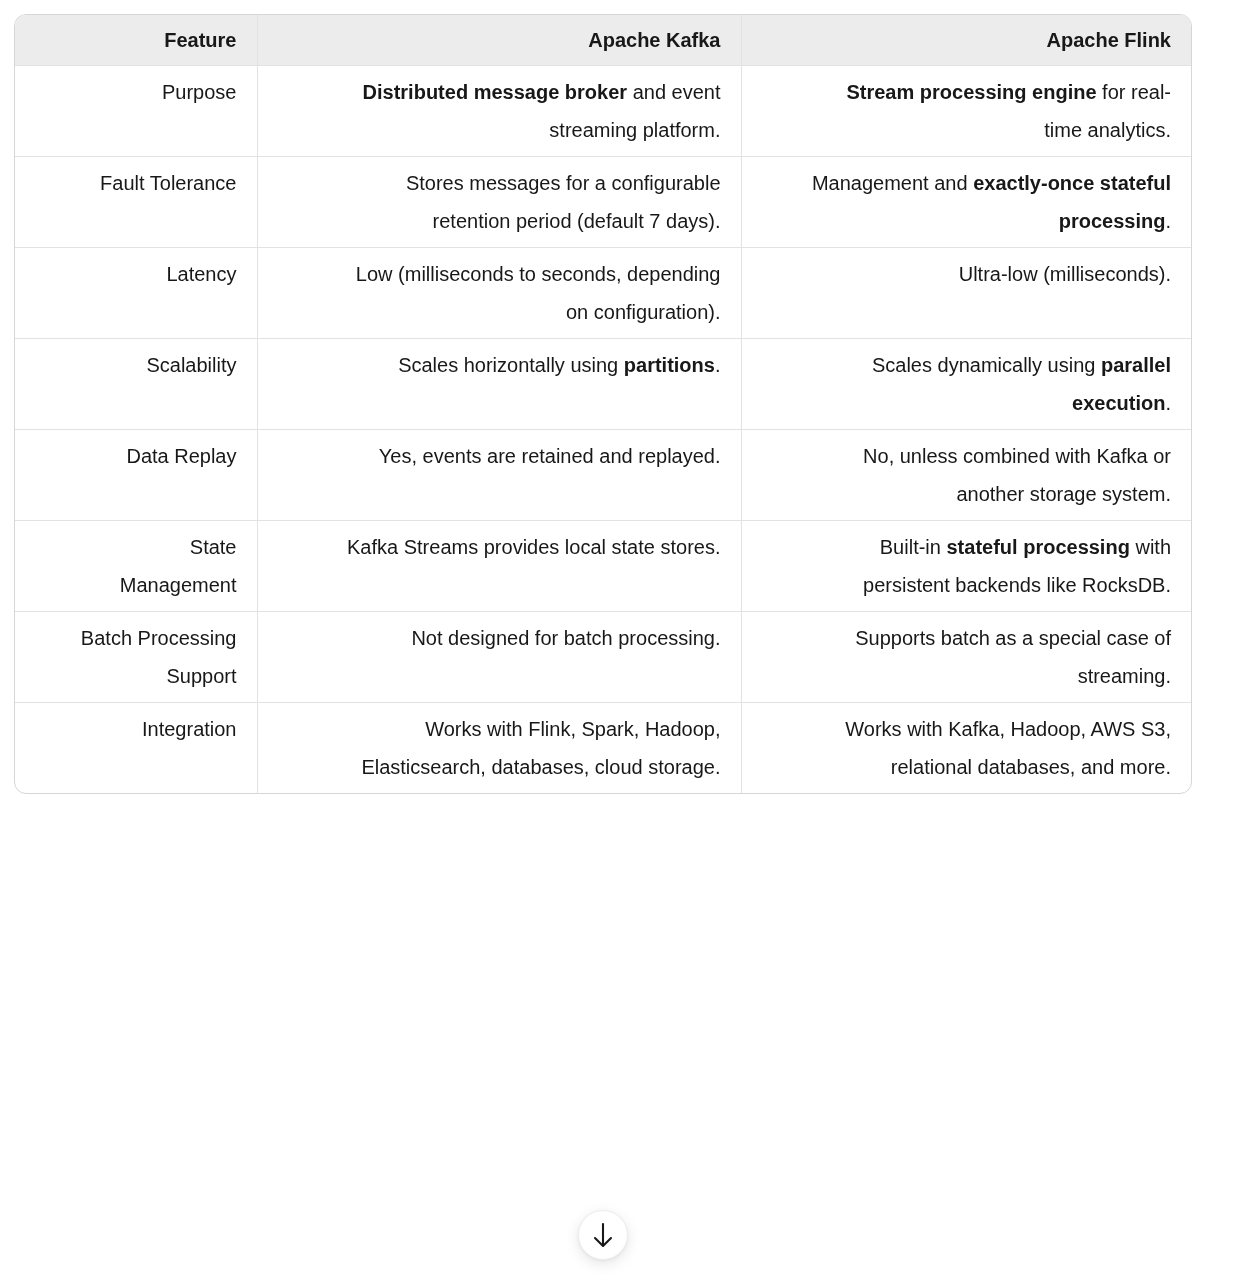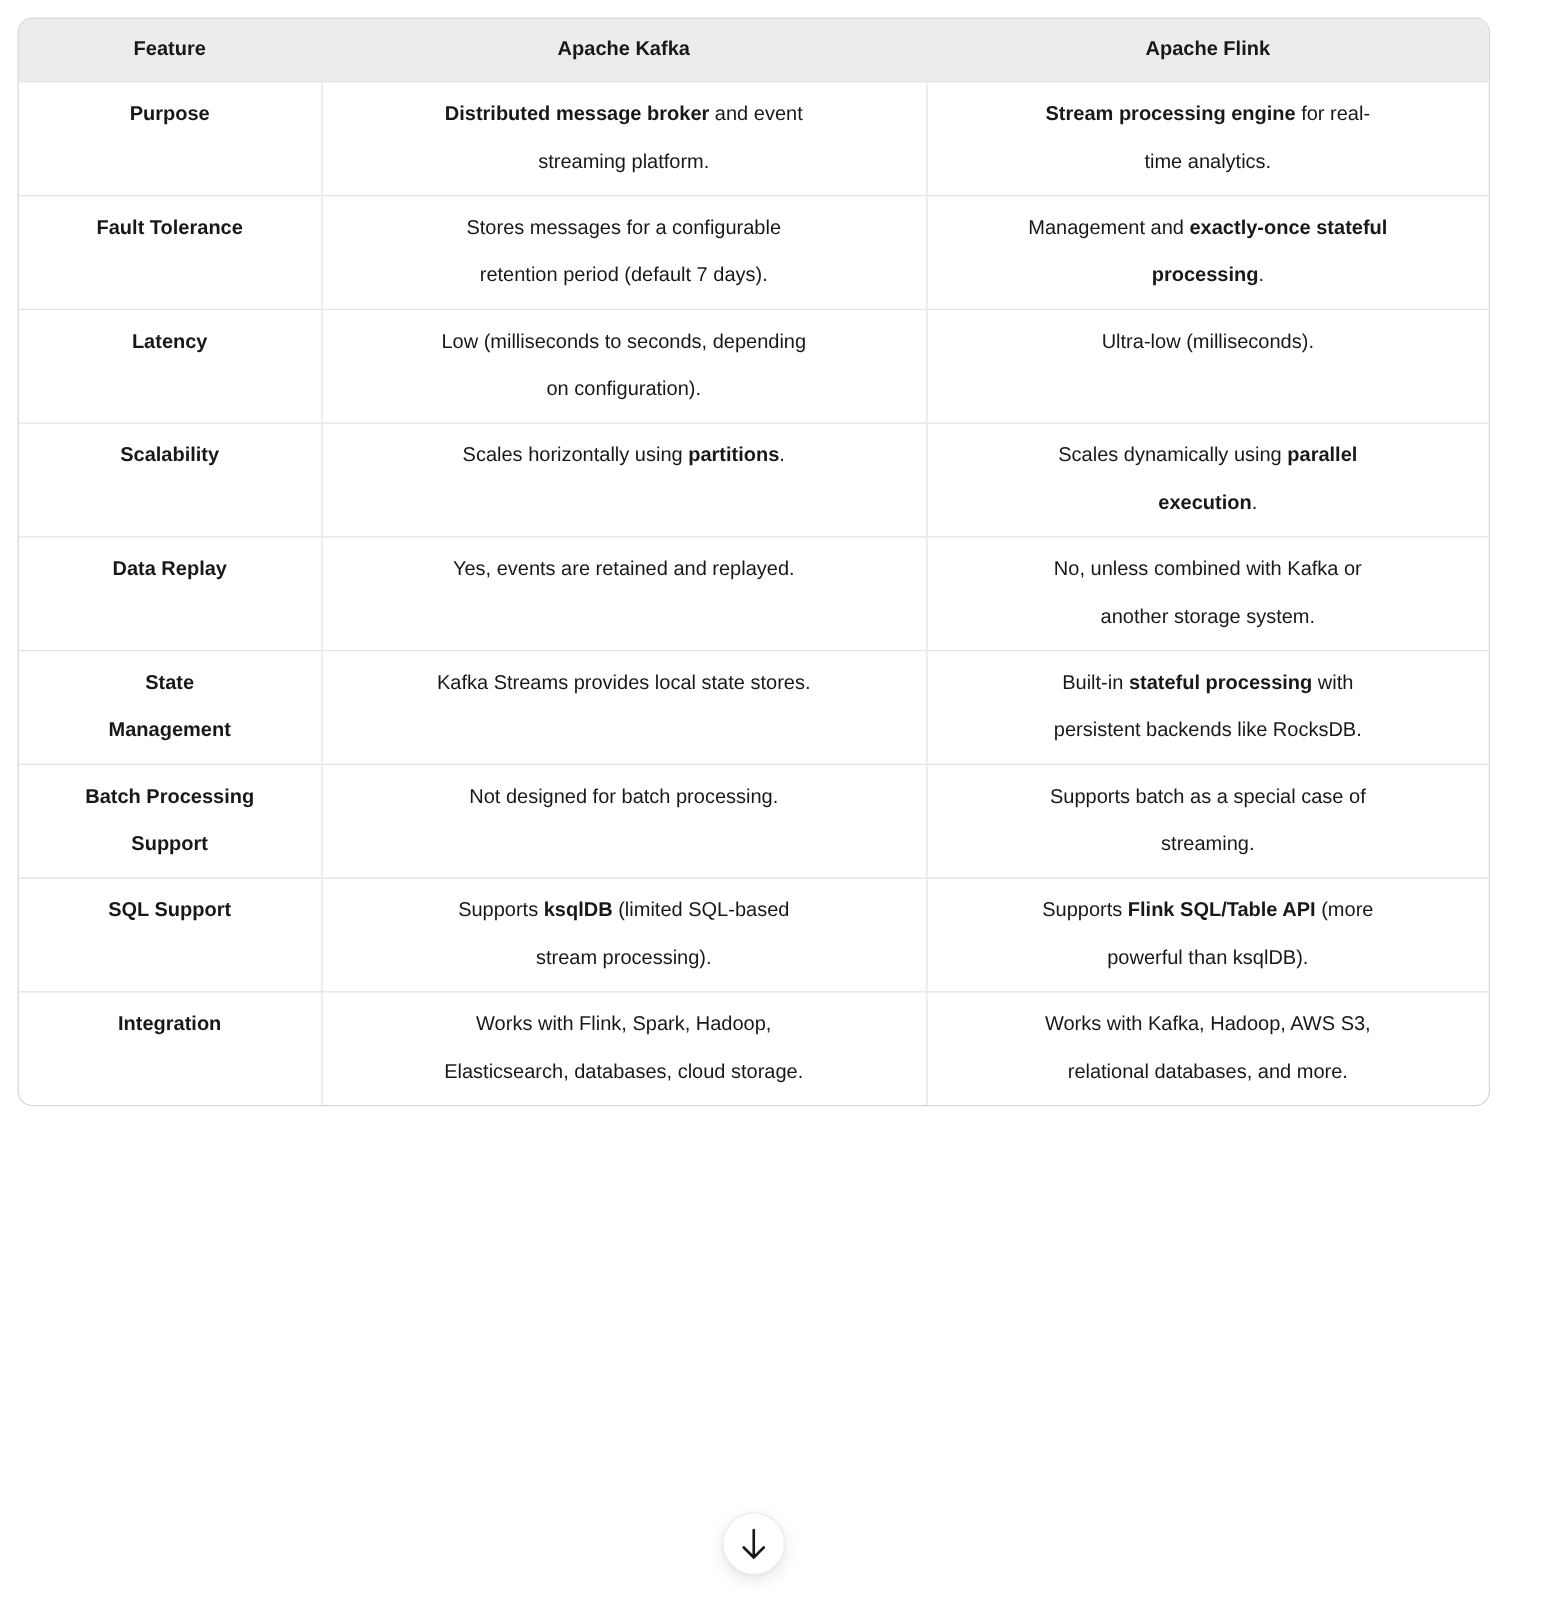--- a/index.html
+++ b/index.html
@@ -30,39 +30,39 @@
     border-radius: 12px;
     overflow: hidden;
     background: #fff;
   }
   table {
     width: 100%;
     border-collapse: collapse;
     table-layout: fixed;
   }
   th, td {
-    text-align: center;
-    font-size: 16px;
+    text-align: right;
+    font-size: 20px;
     line-height: 38px;
     vertical-align: top;
     padding: 6px 20px;
     white-space: pre-wrap;
     overflow: hidden;
   }
   thead th {
     background: var(--header-bg);
     font-weight: 700;
     padding: 6px 20px;
   }
   tbody td {
     border-top: 1px solid var(--row-divider);
     padding: 7px 20px;
   }
   th + th, td + td { border-left: 1px solid var(--row-divider); }
-  td.feature-cell { font-weight: 700; }
+  td.feature-cell { font-weight: 400; }
   .bold { font-weight: 700; }
   .scroll-down {
     position: absolute;
     left: 603px;
     top: 1210px;
     transform: translateX(-50%);
     width: 50px;
     height: 50px;
     border-radius: 50%;
     background: #fff;
@@ -134,27 +134,20 @@
 persistent backends like RocksDB.</span></td>
         </tr>
         <tr>
           <td class="feature-cell">Batch Processing
 Support</td>
           <td><span>Not designed for batch processing.</span></td>
           <td><span>Supports batch as a special case of
 streaming.</span></td>
         </tr>
         <tr>
-          <td class="feature-cell">SQL Support</td>
-          <td><span>Supports </span><span class="bold">ksqlDB</span><span> (limited SQL-based
-stream processing).</span></td>
-          <td><span>Supports </span><span class="bold">Flink SQL/Table API</span><span> (more
-powerful than ksqlDB).</span></td>
-        </tr>
-        <tr>
           <td class="feature-cell">Integration</td>
           <td><span>Works with Flink, Spark, Hadoop,
 Elasticsearch, databases, cloud storage.</span></td>
           <td><span>Works with Kafka, Hadoop, AWS S3,
 relational databases, and more.</span></td>
         </tr>
       </tbody>
   </table>
 </div>
 

